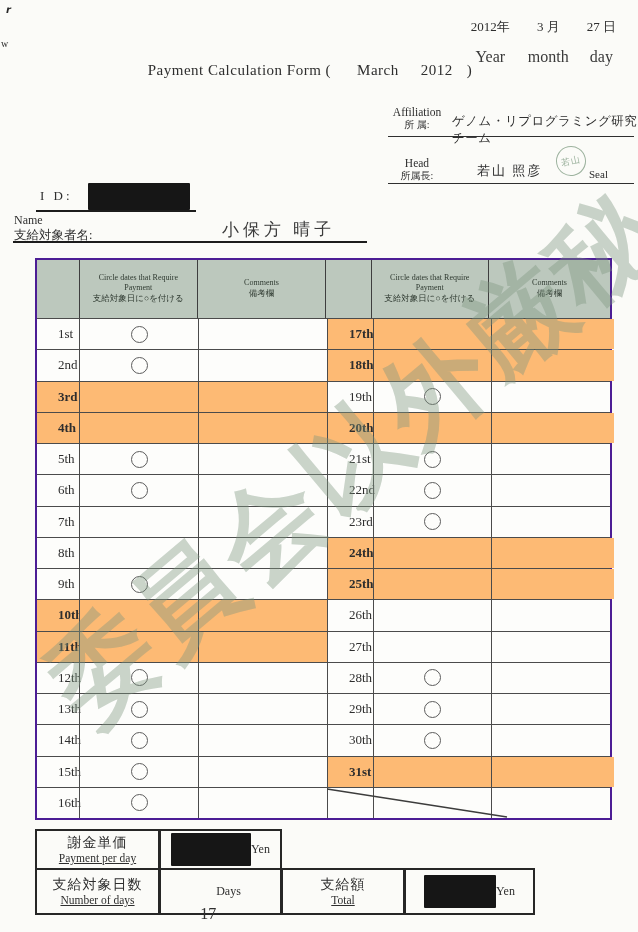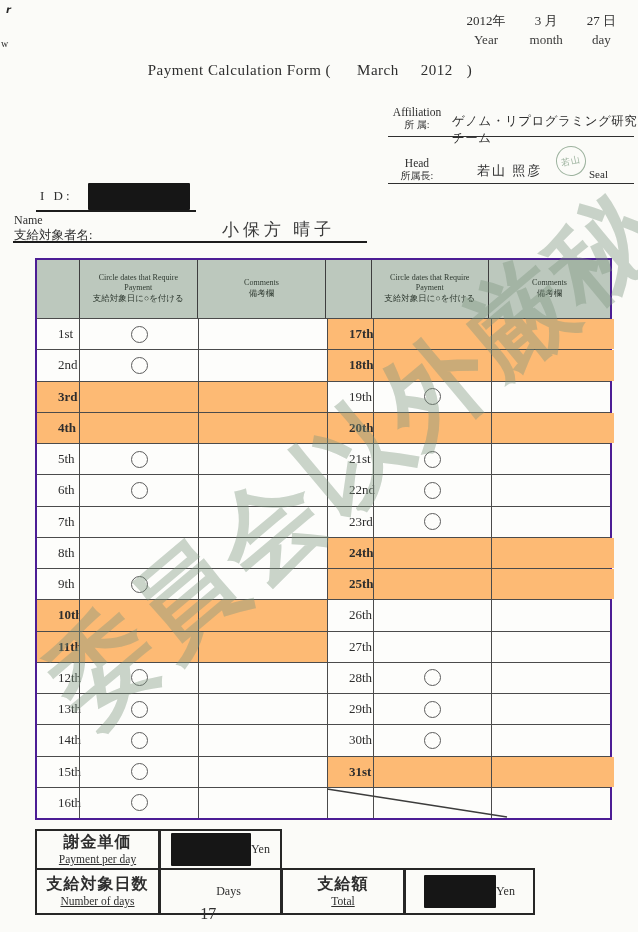--- a/index.html
+++ b/index.html
@@ -5,23 +5,23 @@
   * { margin:0; padding:0; box-sizing:border-box; }
   html,body { background:#e8e8e6; }
   .page {
     position:relative; width:638px; height:932px; margin:0 auto;
     background:#fbfbf8; overflow:hidden;
     font-family:"Liberation Serif","DejaVu Serif",serif; color:#2e2e2e;
   }
   .abs { position:absolute; }
 
   
-  .date-block { top:12px; right:22px; display:flex; gap:24px; font-size:13px; }
+  .date-block { top:18px; right:22px; display:flex; gap:18px; font-size:13px; }
   .date-col { text-align:center; }
-  .date-col .cap { font-size:13px; color:#3a3a3a; margin-top:2px; }
+  .date-col .cap { font-size:16px; color:#3a3a3a; margin-top:12px; }
 
   
   .title-line { top:62px; left:0; width:620px; text-align:center; font-size:15px; letter-spacing:0.5px; }
   .title-line .gap-l { margin-left:26px; }
   .title-line .gap-m { margin-left:22px; }
   .title-line .gap-s { margin-left:14px; }
 
   
   .field-label { text-align:center; font-size:11.5px; line-height:1.25; }
   .field-label .jp { font-size:10px; }
@@ -60,21 +60,21 @@
   .cell.day { font-size:13px; padding-left:21px; }
   .cell.pay { justify-content:center; }
   .circle { width:17px; height:17px; border:1.6px solid #5c5c5c; border-radius:50%; }
   .diag { position:absolute; left:0; top:0; pointer-events:none; }
 
   
   .sum-row { position:absolute; display:flex; }
   .sum-cell { border:2px solid #262626; display:flex; align-items:center; justify-content:center; }
   .sum-cell.merge-left { border-left-width:1px; }
   .sum-label { flex-direction:column; text-align:center; line-height:1.25; }
-  .sum-label .jp { font-size:16px; letter-spacing:1px;font-weight:bold; }
+  .sum-label .jp { font-size:14px; letter-spacing:1px; }
   .sum-label .en { font-size:11.5px;text-decoration:underline; }
   .sum-value { gap:0; font-size:12px;align-items:center; }
   .days-num { font-size:16px;margin-top:44px; }
   .unit { font-size:12px; }
 
   
   .watermark {
     left:20px; top:648px; width:820px;
     font-size:104px; font-weight:700; letter-spacing:4px;
     color:rgba(124,150,128,0.40);

